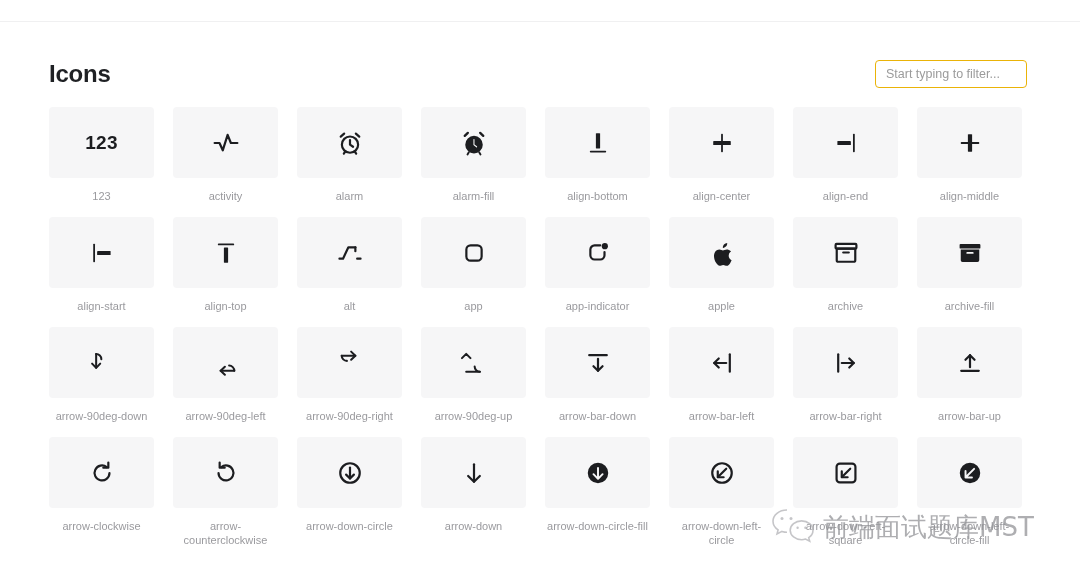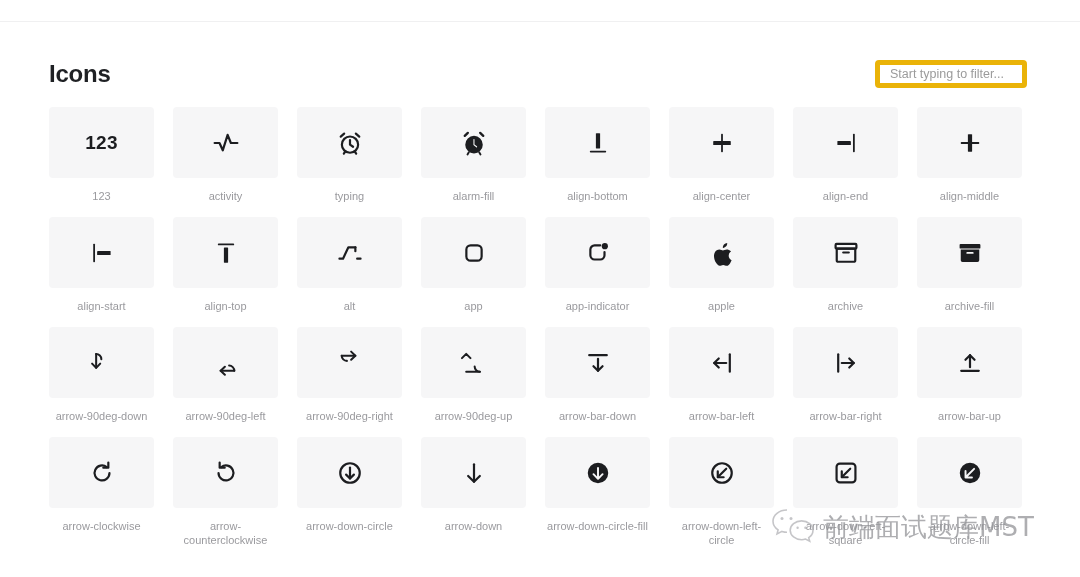--- a/index.html
+++ b/index.html
@@ -51,21 +51,21 @@
     position: absolute;
     right: 0;
     top: 3px;
     width: 152px;
     height: 28px;
     padding: 0 10px;
     font-size: 12.5px;
     font-family: "Liberation Sans", "DejaVu Sans", sans-serif;
     color: #333333;
     background: #ffffff;
-    border: 5px solid #eab308;
+    border: 1px solid #eab308;
     border-radius: 4px;
     outline: none;
   }
   .filter-input::placeholder { color: #9b9b9b; }
 
   .grid {
     position: absolute;
     top: 84px;
     left: 49px;
     width: 978px;
@@ -165,21 +165,21 @@
           <div class="tile">
             <svg width="26" height="26" viewBox="0 0 16 16" fill="none" stroke="currentColor" stroke-width="1.35" stroke-linecap="round" stroke-linejoin="round">
               <circle cx="8" cy="9" r="5"></circle>
               <path d="M8 6.2V9l1.9 1.3"></path>
               <path d="M4.4 2.2 2.3 4.1"></path>
               <path d="M11.6 2.2l2.1 1.9"></path>
               <path d="M5.2 13.2 4.2 14.6"></path>
               <path d="M10.8 13.2l1 1.4"></path>
             </svg>
           </div>
-          <div class="cap">typing</div>
+          <div class="cap">alarm</div>
         </div>
         <div class="cell">
           <div class="tile">
             <svg width="26" height="26" viewBox="0 0 16 16" fill="currentColor" stroke="none">
               <path d="M4.7 1.3a.7.7 0 0 1 0 1L2.8 4.1a.7.7 0 1 1-1-1l1.9-1.8a.7.7 0 0 1 1 0zm6.6 0a.7.7 0 0 1 1 0l1.9 1.8a.7.7 0 1 1-1 1l-1.9-1.8a.7.7 0 0 1 0-1z"></path>
               <path d="M8 3.6a5.4 5.4 0 1 1 0 10.8A5.4 5.4 0 0 1 8 3.6z"></path>
               <path d="M5.1 13.1a.6.6 0 0 1 .3.8l-.8 1.3a.6.6 0 1 1-1-.6l.8-1.3a.6.6 0 0 1 .7-.2zm5.8 0a.6.6 0 0 1 .7.2l.8 1.3a.6.6 0 1 1-1 .6l-.8-1.3a.6.6 0 0 1 .3-.8z"></path>
               <path d="M8.3 5.7a.35.35 0 0 0-.65 0v3.6l1.7 1.3a.35.35 0 0 0 .45-.55L8.3 8.9V5.7z" fill="#f6f6f7"></path>
             </svg>
           </div>

